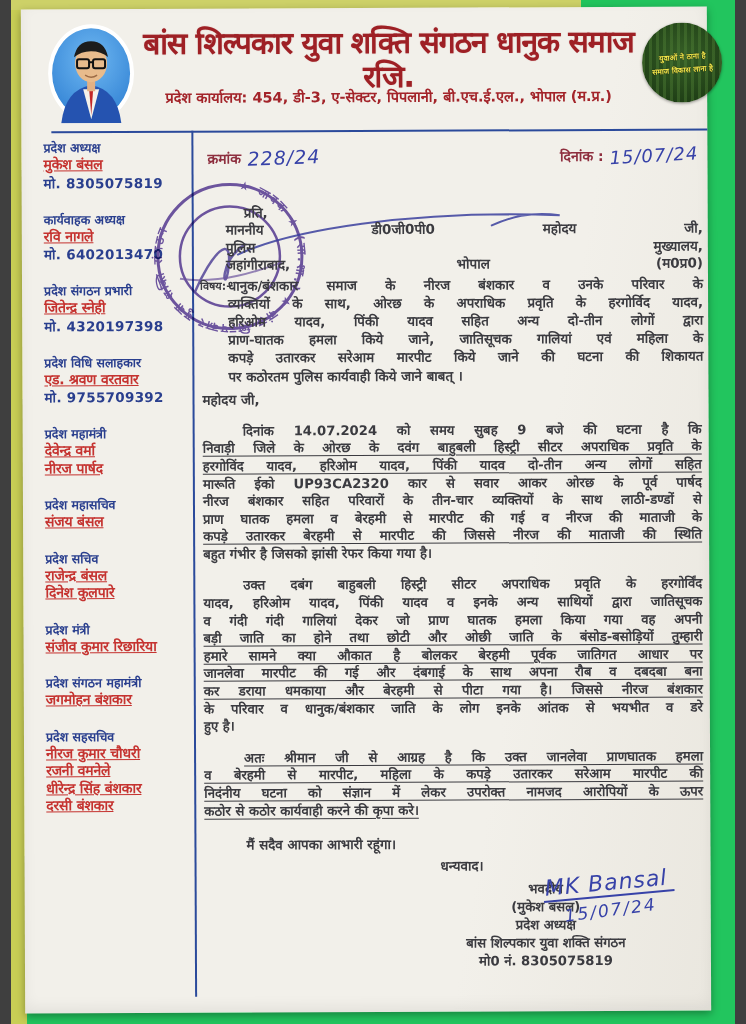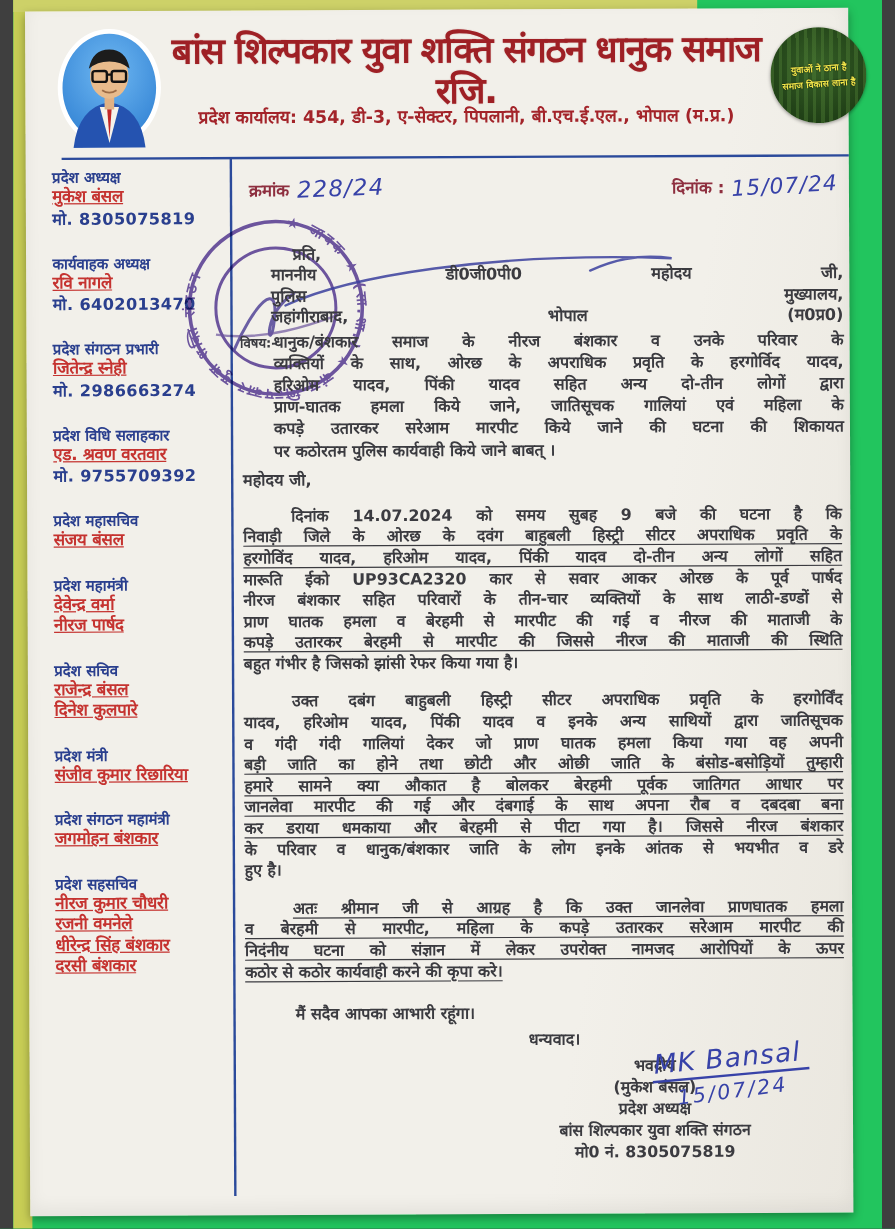--- a/index.html
+++ b/index.html
@@ -131,35 +131,35 @@
           <div class="side-phone">मो. 8305075819</div>
         </div>
         <div class="side-group">
           <div class="side-title">कार्यवाहक अध्यक्ष</div>
           <div class="side-name">रवि नागले</div>
           <div class="side-phone">मो. 6402013470</div>
         </div>
         <div class="side-group">
           <div class="side-title">प्रदेश संगठन प्रभारी</div>
           <div class="side-name">जितेन्द्र स्नेही</div>
-          <div class="side-phone">मो. 2986663274</div>
+          <div class="side-phone">मो. 4320197398</div>
         </div>
         <div class="side-group">
           <div class="side-title">प्रदेश विधि सलाहकार</div>
           <div class="side-name">एड. श्रवण वरतवार</div>
           <div class="side-phone">मो. 9755709392</div>
         </div>
         <div class="side-group">
-          <div class="side-title">प्रदेश महासचिव</div>
-          <div class="side-name">संजय बंसल</div>
-        </div>
-        <div class="side-group">
           <div class="side-title">प्रदेश महामंत्री</div>
           <div class="side-name">देवेन्द्र वर्मा</div>
           <div class="side-name">नीरज पार्षद</div>
+        </div>
+        <div class="side-group">
+          <div class="side-title">प्रदेश महासचिव</div>
+          <div class="side-name">संजय बंसल</div>
         </div>
         <div class="side-group">
           <div class="side-title">प्रदेश सचिव</div>
           <div class="side-name">राजेन्द्र बंसल</div>
           <div class="side-name">दिनेश कुलपारे</div>
         </div>
         <div class="side-group">
           <div class="side-title">प्रदेश मंत्री</div>
           <div class="side-name">संजीव कुमार रिछारिया</div>
         </div>

